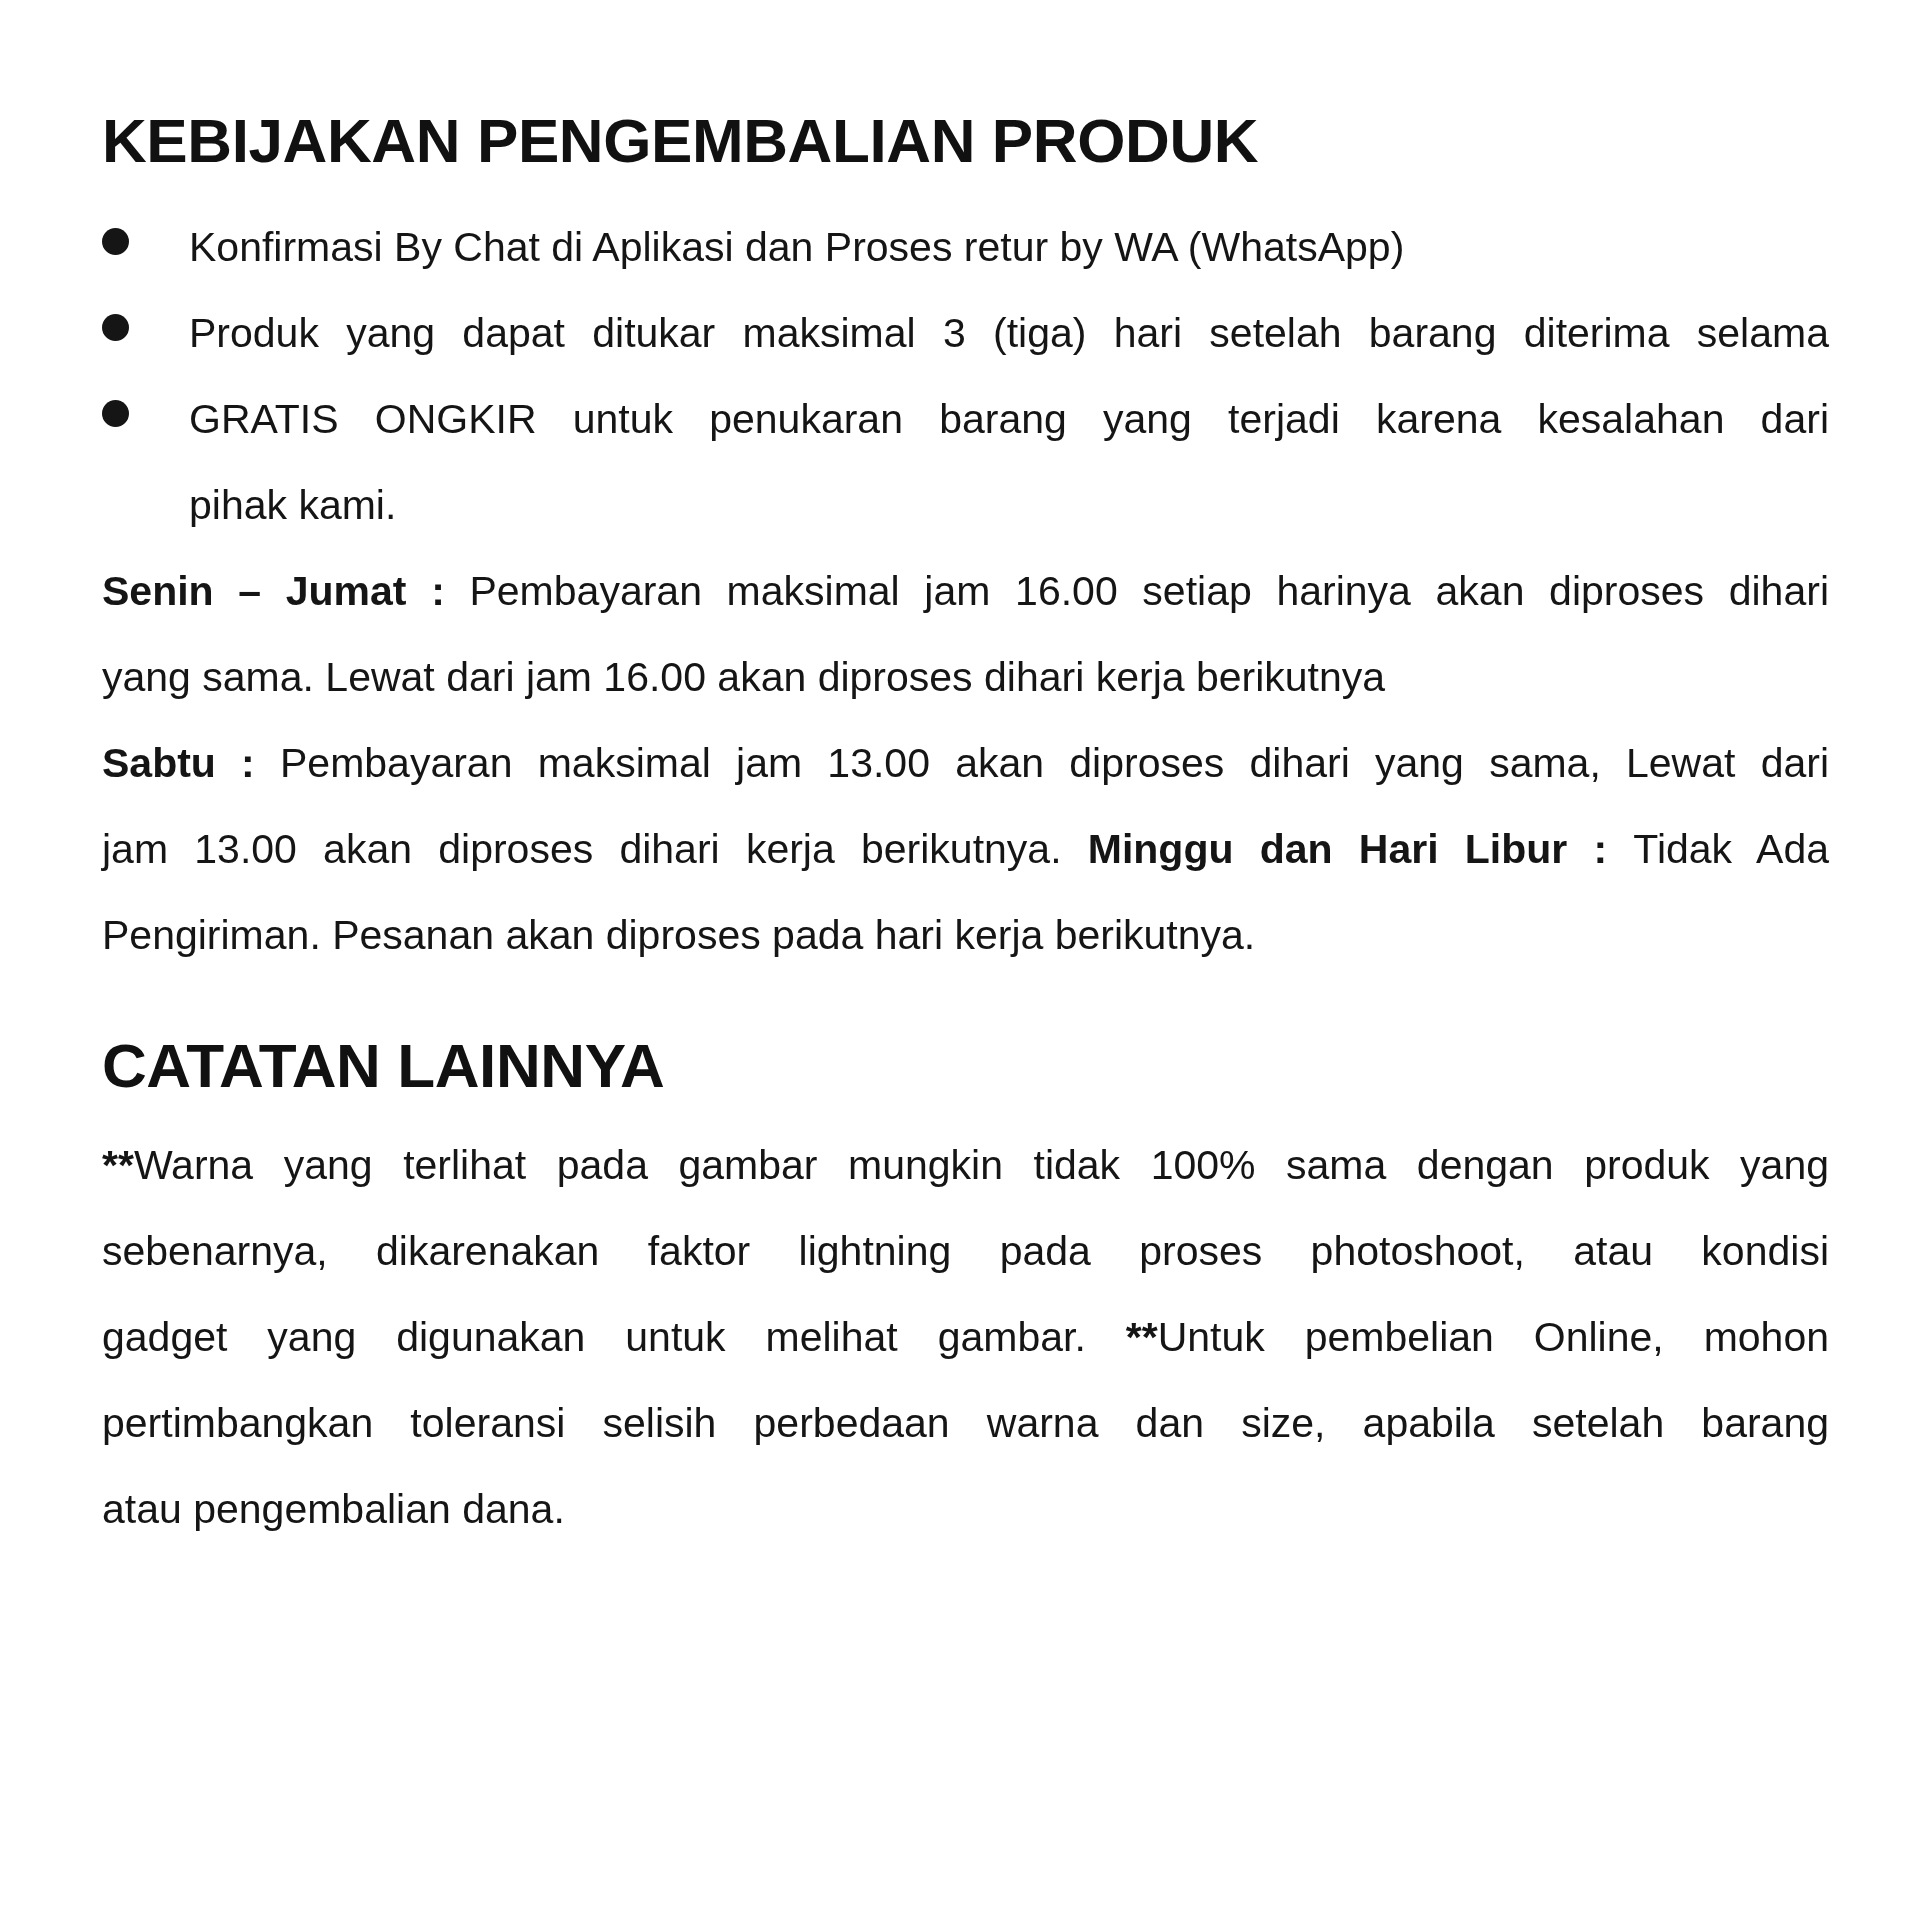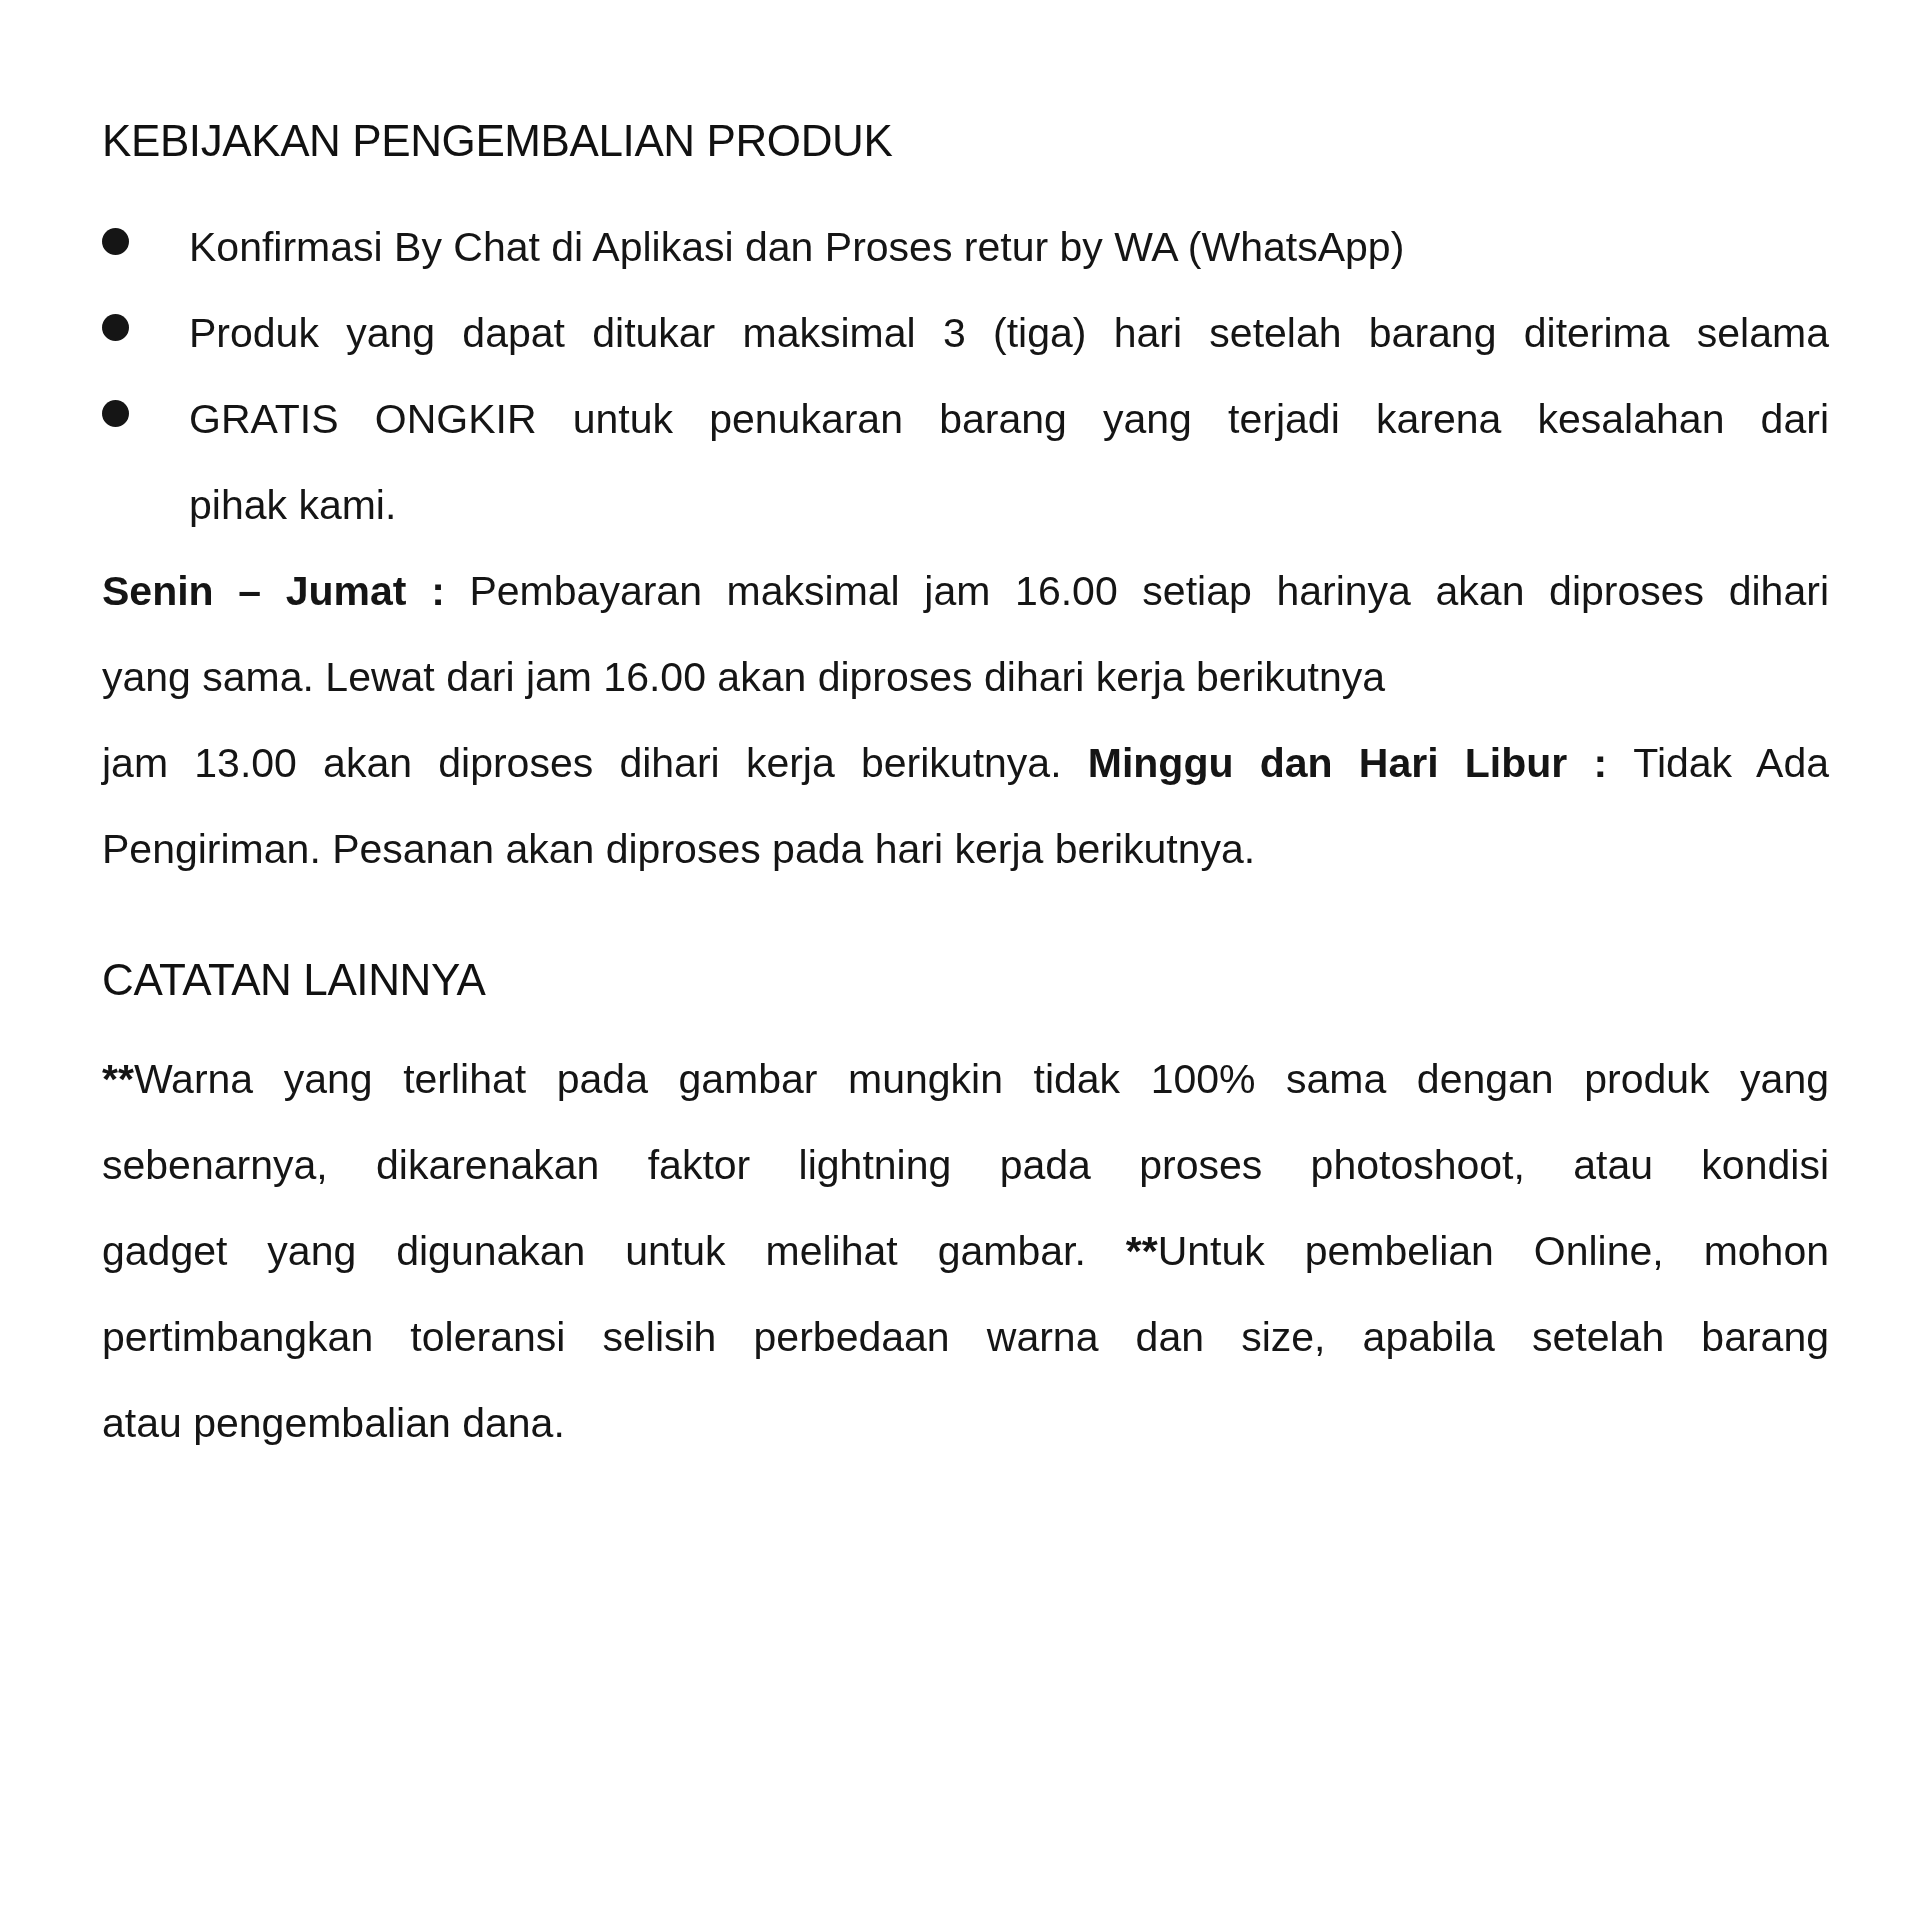--- a/index.html
+++ b/index.html
@@ -16,23 +16,23 @@
     -webkit-font-smoothing: antialiased;
   }
   .page {
     box-sizing: border-box;
     width: 1926px;
     height: 1926px;
     padding: 98px 97px 0 102px;
     overflow: hidden;
   }
   .heading {
-    font-size: 44px;
+    font-size: 62px;
     line-height: 86px;
-    font-weight: 400;
+    font-weight: 700;
     letter-spacing: -0.4px;
     color: #111111;
     margin: 0;
   }
   .heading.first { margin: 0 0 19.7px 0; }
   .heading.shipping { margin: 39px 0 13px 0; }
   .heading.notes { margin: 45px 0 13px 0; }
   .line {
     line-height: 86px;
     white-space: normal;
@@ -81,20 +81,21 @@
             <div class="line"><span>pihak kami.</span></div>
           </div>
         </div>
       </div>
   </section>
 
   <section>
     <div>
         <div class="line just"><span class="b">Senin – Jumat : </span><span>Pembayaran maksimal jam 16.00 setiap harinya akan diproses dihari</span></div>
         <div class="line"><span>yang sama. Lewat dari jam 16.00 akan diproses dihari kerja berikutnya</span></div>
+        <div class="line just"><span class="b">Sabtu : </span><span>Pembayaran maksimal jam 13.00 akan diproses dihari yang sama, Lewat dari</span></div>
         <div class="line just"><span>jam 13.00 akan diproses dihari kerja berikutnya. </span><span class="b">Minggu dan Hari Libur : </span><span>Tidak Ada</span></div>
         <div class="line"><span>Pengiriman. Pesanan akan diproses pada hari kerja berikutnya.</span></div>
       </div>
   </section>
 
   <section>
     <h1 class="heading notes">CATATAN LAINNYA</h1>
     <div>
         <div class="line just"><span class="b">**</span><span>Warna yang terlihat pada gambar mungkin tidak 100% sama dengan produk yang</span></div>
         <div class="line just"><span>sebenarnya, dikarenakan faktor lightning pada proses photoshoot, atau kondisi</span></div>

